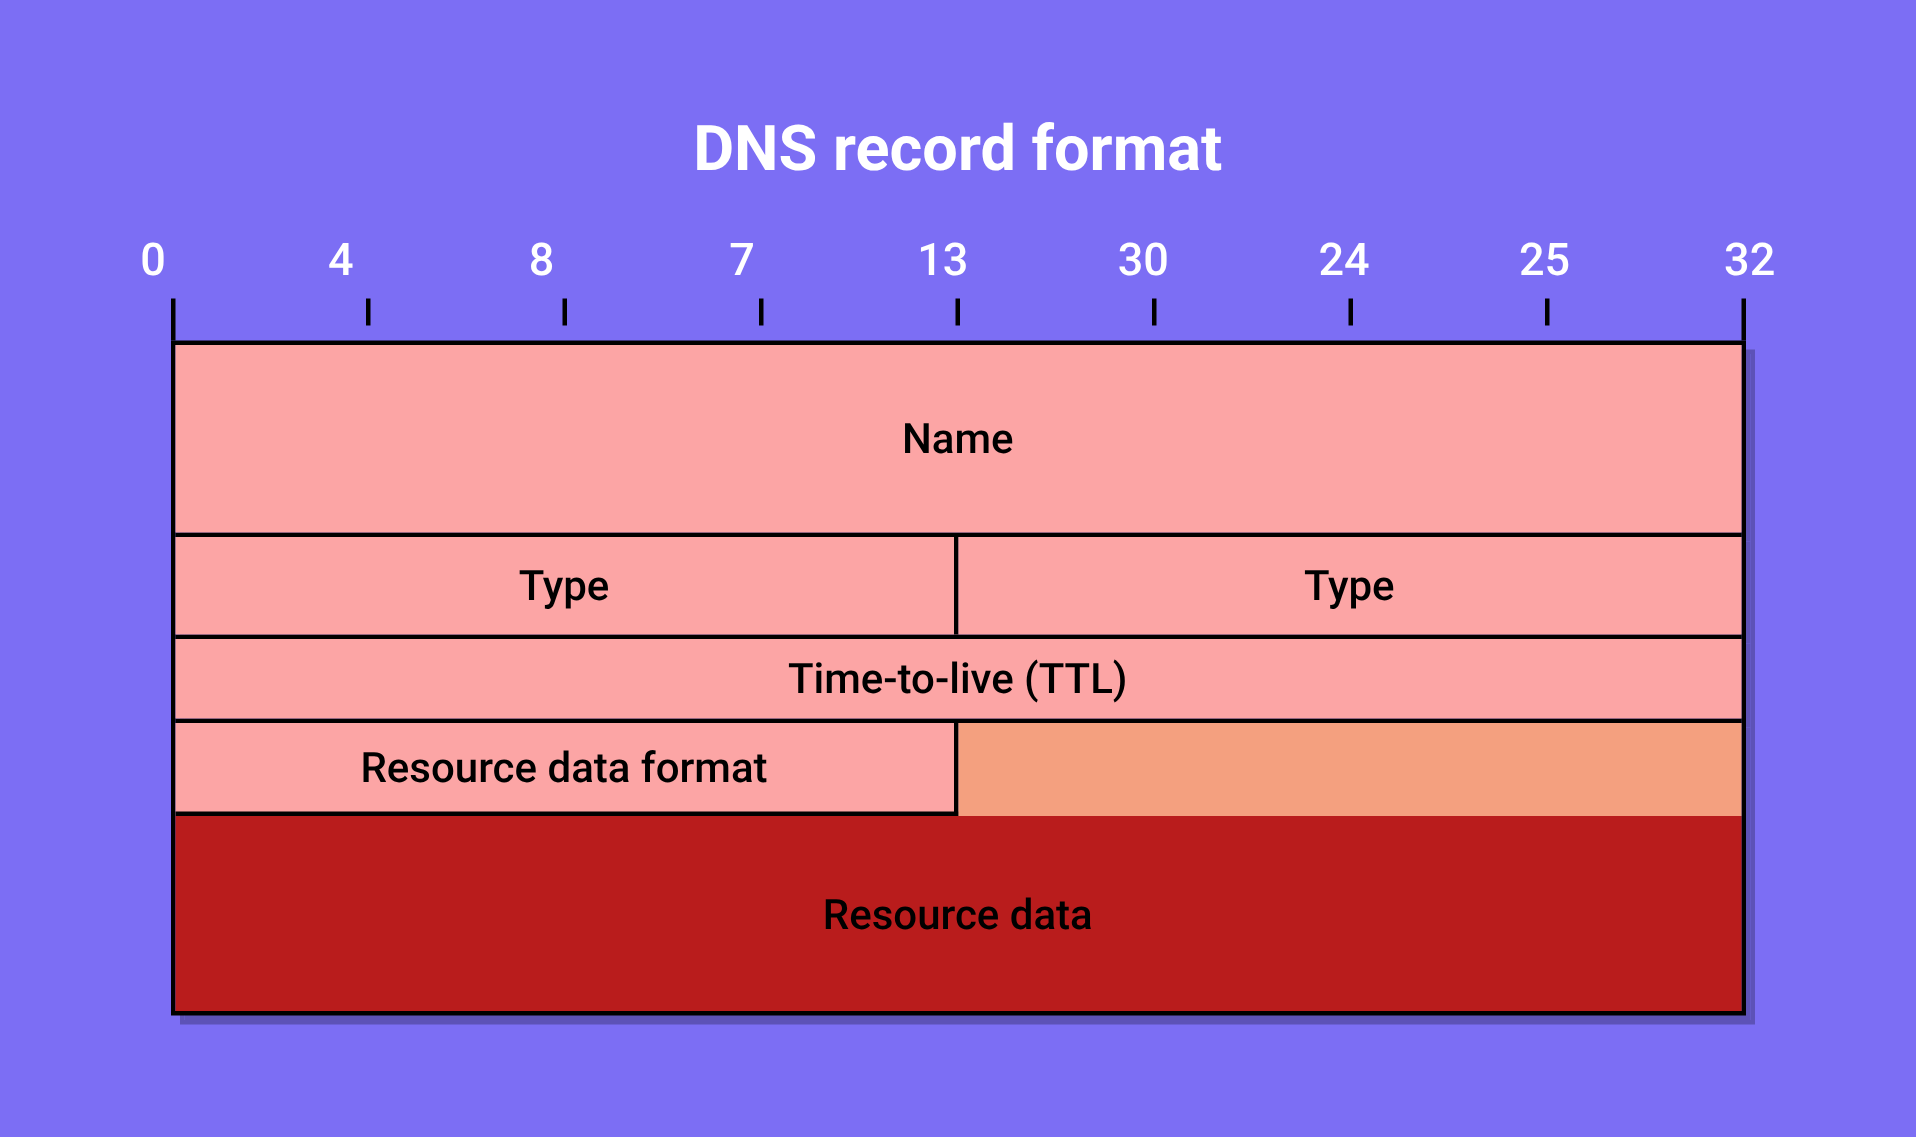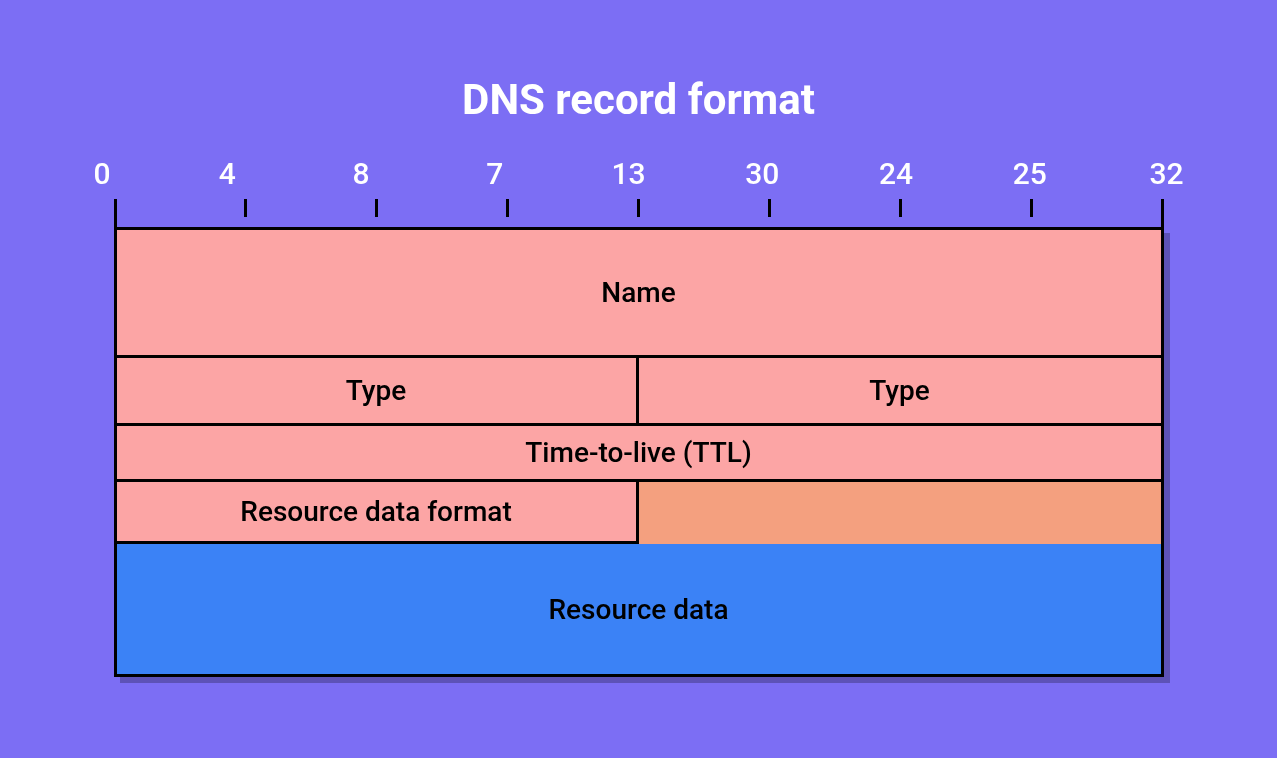--- a/index.html
+++ b/index.html
@@ -78,21 +78,21 @@
     .cell {
       background-color: #fca5a5;
       display: flex;
       align-items: center;
       justify-content: center;
       font-size: 28px;
       font-weight: 500;
       color: #000000;
     }
     .cell.orange {
-      background-color: #3b82f6;
+      background-color: #b91c1c;
     }
     .row-name {
       height: 128px;
     }
     .row-name .cell {
       width: 100%;
     }
     .row-type-class {
       height: 68px;
     }

